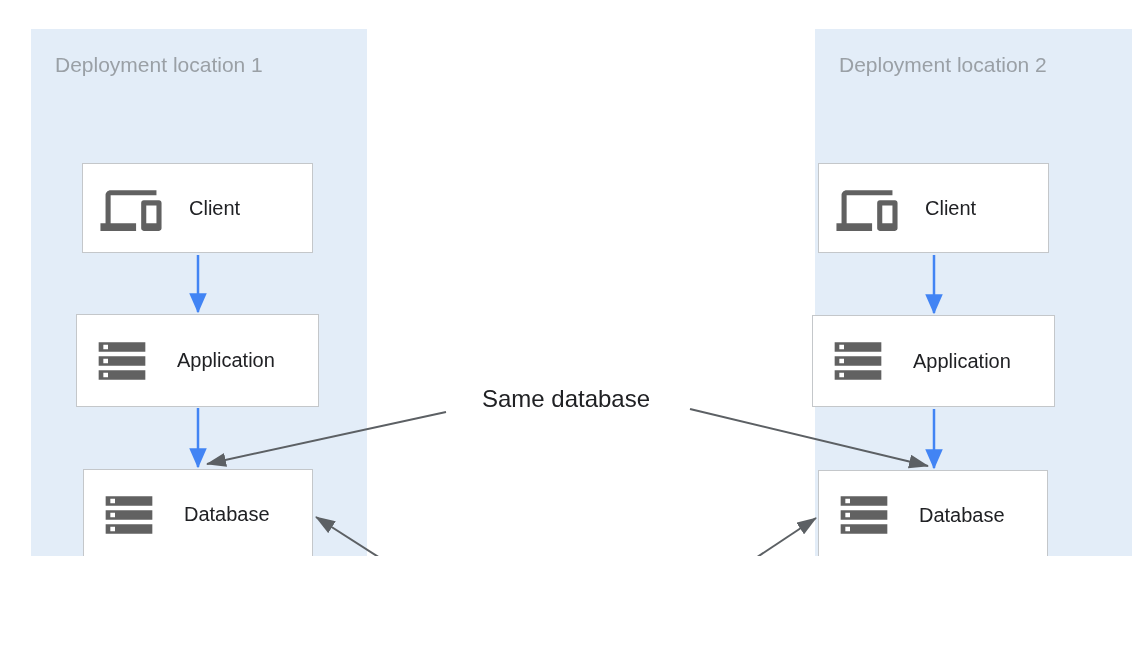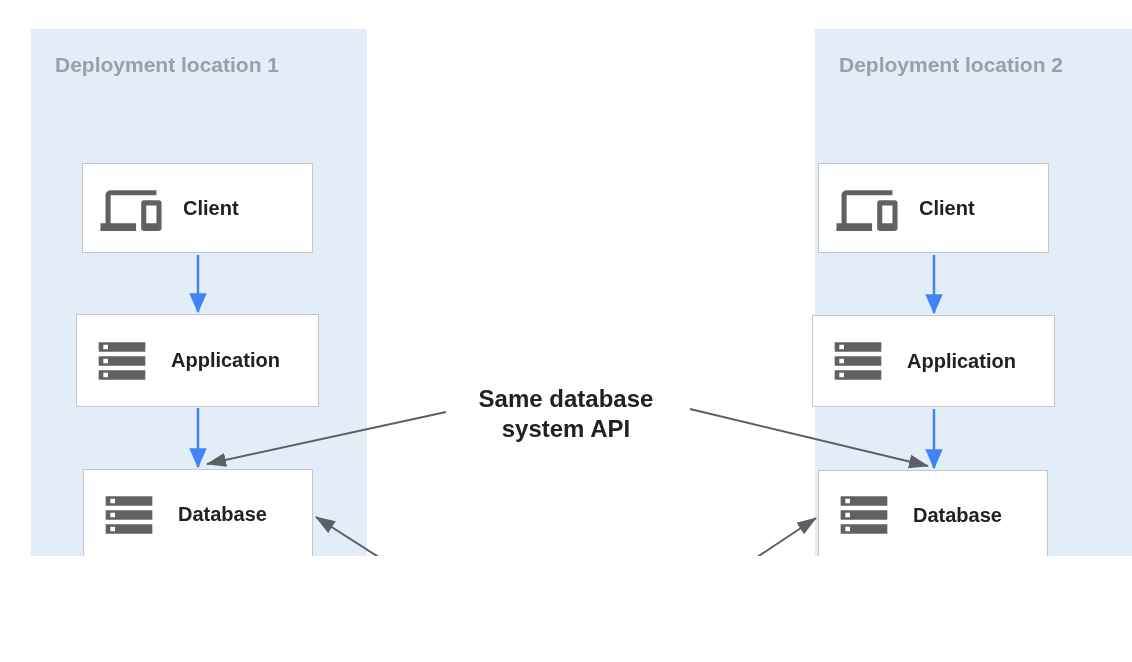--- a/index.html
+++ b/index.html
@@ -3,42 +3,41 @@
 <meta charset="utf-8">
 <style>
   html, body { margin: 0; padding: 0; background: #ffffff; }
   .canvas {
     position: relative;
     width: 1132px;
     height: 556px;
     background: var(--canvas_bg, #fff);
     font-family: "Liberation Sans", sans-serif;
     overflow: hidden;
-    font-weight: bold;
   }
   .panel {
     position: absolute;
     background: var(--panel_bg, #e3edf8);
   }
   .panel-title {
     color: var(--panel_title, #9aa0a6);
     font-size: 21px;
     line-height: 24px;
     padding: 24px 0 0 24px;
     white-space: nowrap;
   }
   .node {
     position: absolute;
     background: var(--box_bg, #ffffff);
     border: 1px solid var(--box_border, #c4c7ca);
     box-sizing: border-box;
     display: flex;
     align-items: center;
     padding-left: 17px;
-    gap: 21px;
+    gap: 27px;
   }
   .node .label {
     font-size: 20px;
     color: var(--box_label, #202124);
     white-space: nowrap;
   }
   .icon svg { display: block; fill: var(--icon_gray, #616161); }
   .overlay {
     position: absolute;
     left: 0; top: 0;
@@ -139,17 +138,16 @@
     <line class="blue" x1="934" y1="409" x2="934" y2="468" marker-end="url(#headBlue)"></line>
 
     <line class="gray" x1="446" y1="412" x2="207" y2="464" marker-end="url(#headGray)"></line>
     <line class="gray" x1="690" y1="409" x2="928" y2="466" marker-end="url(#headGray)"></line>
     <line class="gray" x1="441" y1="597" x2="316" y2="517" marker-end="url(#headGray)"></line>
     <line class="gray" x1="697" y1="597" x2="816" y2="518" marker-end="url(#headGray)"></line>
   </svg>
 
   <div class="annotation" style="left:440px; top:384px; width:252px;">
     <div>Same database</div>
-    <div>system API</div>
   </div>
 
 
 </div>
 
 </body></html>

